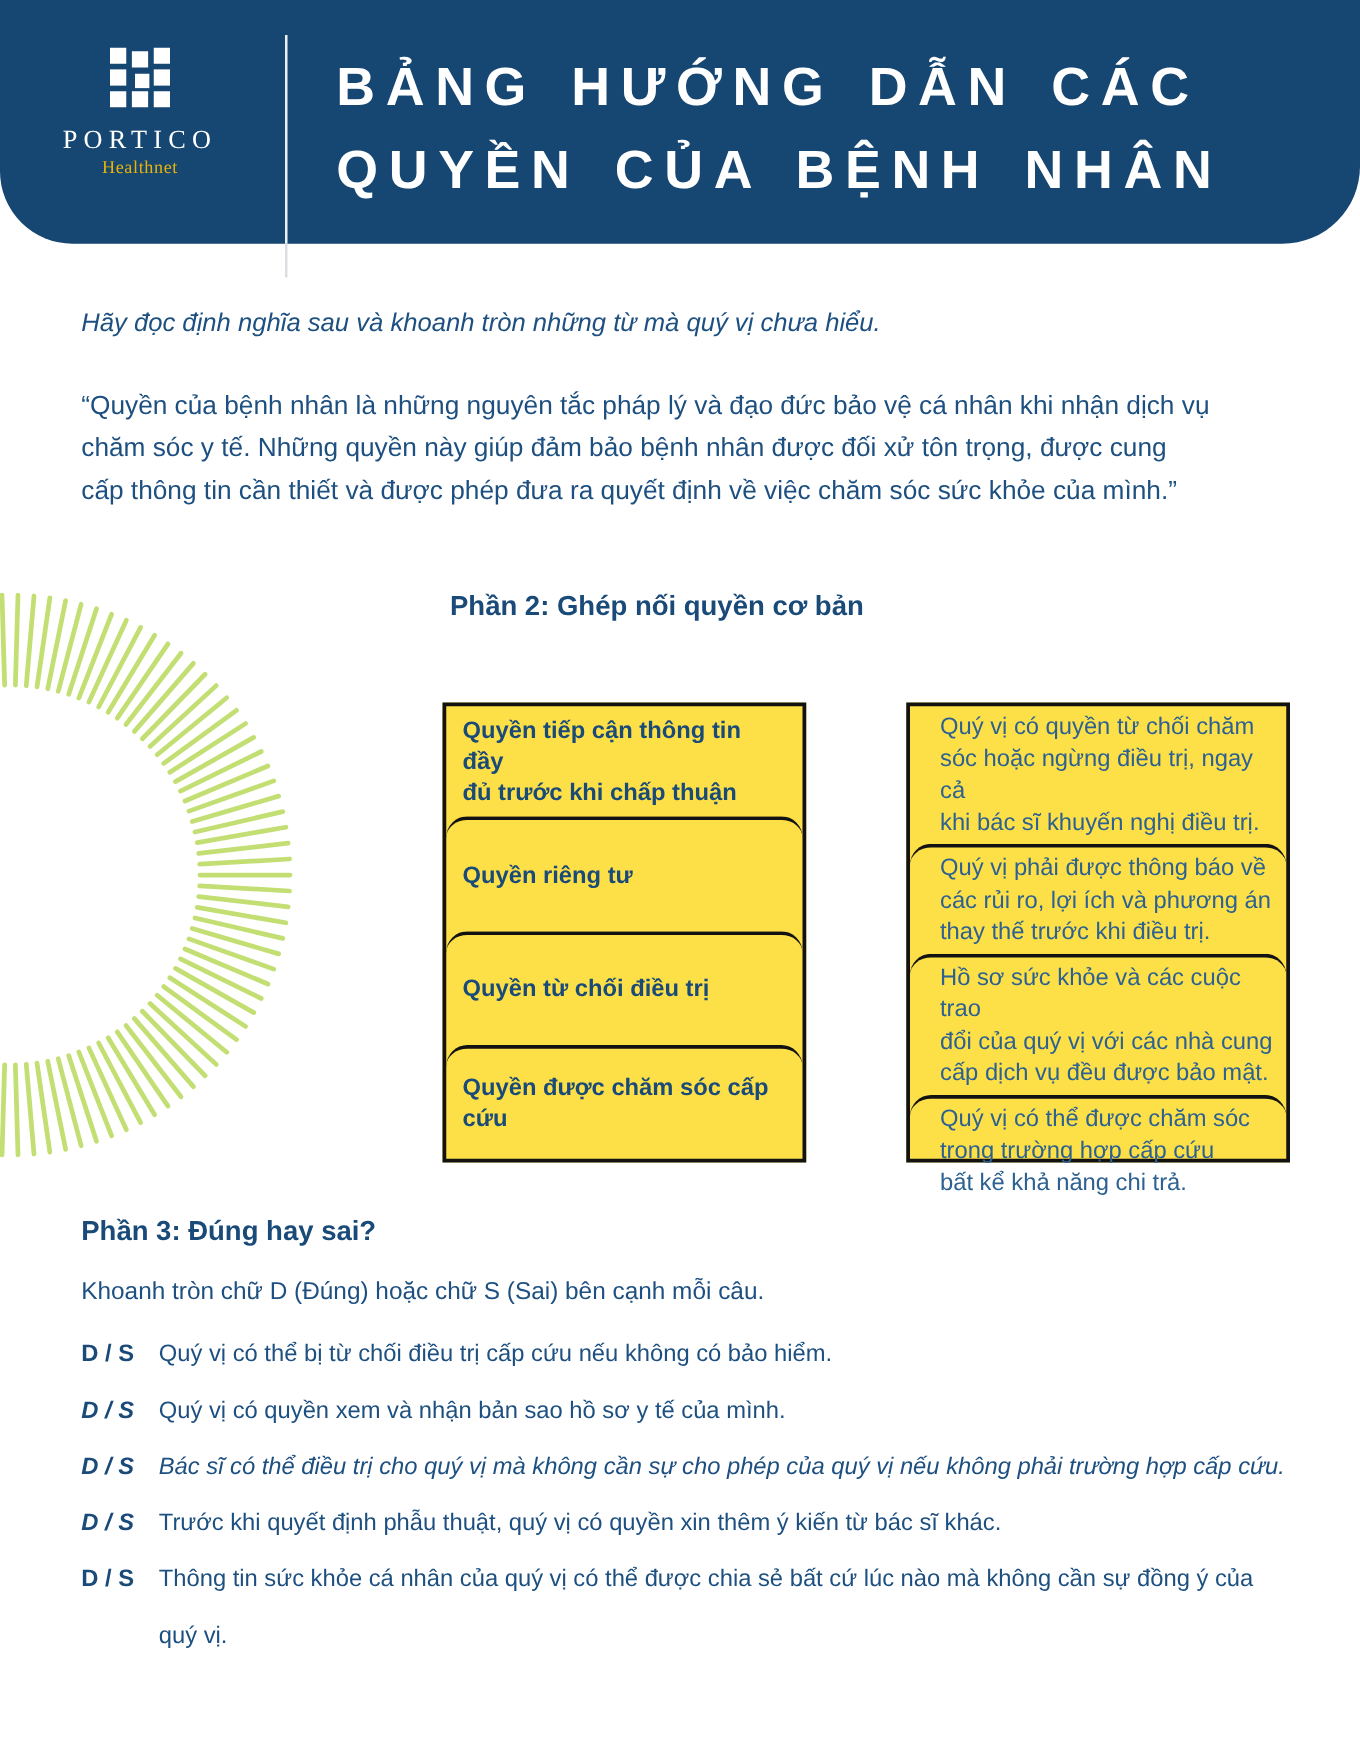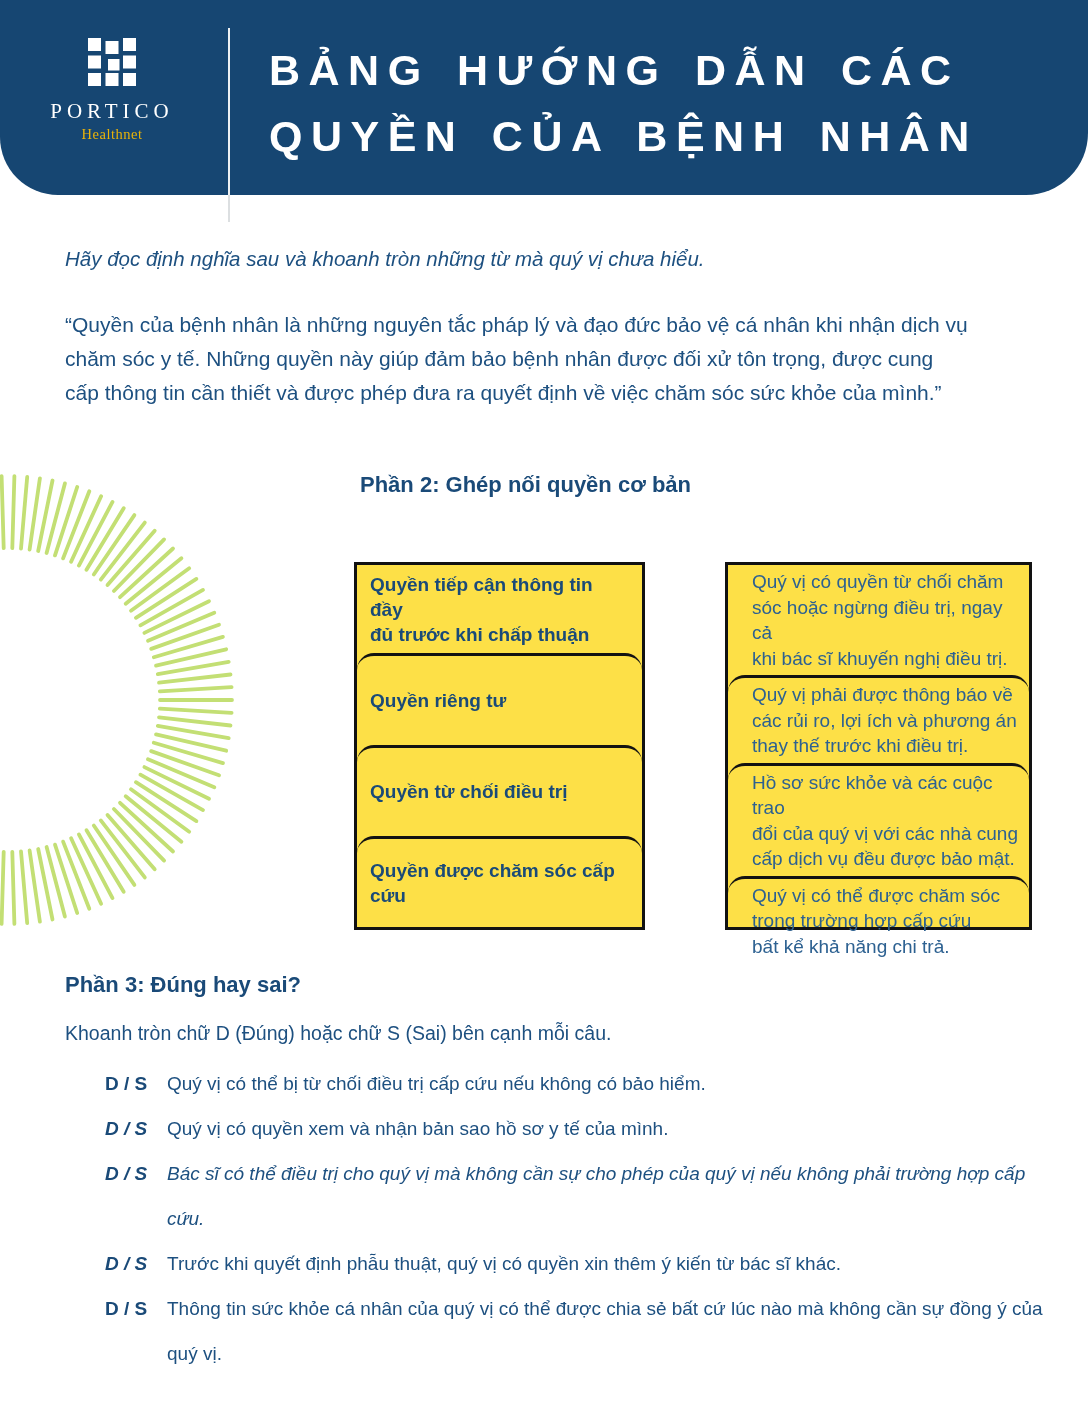--- a/index.html
+++ b/index.html
@@ -43,21 +43,21 @@
   .mcell + .mcell{border-top:3px solid #121212;border-radius:17px;}
   .mbox-left .mcell{padding:4px 12px 4px 13px;font-size:19px;line-height:25px;
     font-weight:bold;color:#1a4a78;}
   .mbox-right .mcell{padding:4px 8px 4px 24px;font-size:19px;line-height:25.5px;color:#2d6191;}
 
   
   .sec3{position:absolute;left:65px;top:972px;width:978px;}
   .instr3{margin:23px 0 0 0;font-size:19.5px;line-height:24px;color:#1d5080;}
   .qs{margin-top:16px;}
   .q{display:flex;align-items:flex-start;font-size:19px;line-height:45px;color:#1d5080;}
-  .ds{flex:0 0 62px;font-weight:bold;color:#1a4a78;margin-left:40px;}
+  .ds{flex:0 0 62px;font-weight:bold;color:#1a4a78;}
   .ds.it{font-style:italic;}
   .qt{white-space:pre-line;}
   .qt.it{font-style:italic;}
 </style>
 </head>
 <body>
 
 <div class="page">
 
   <header class="banner">

